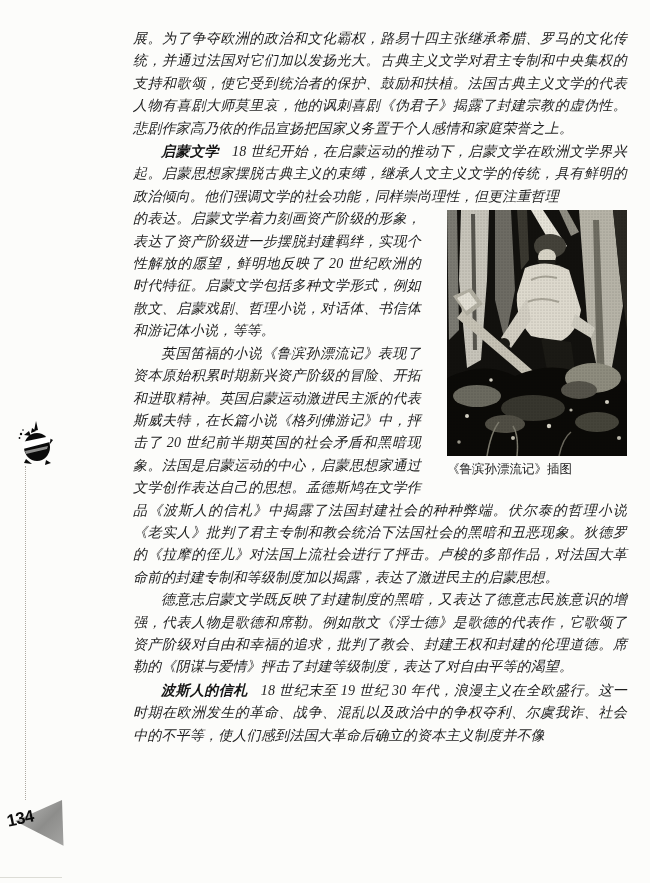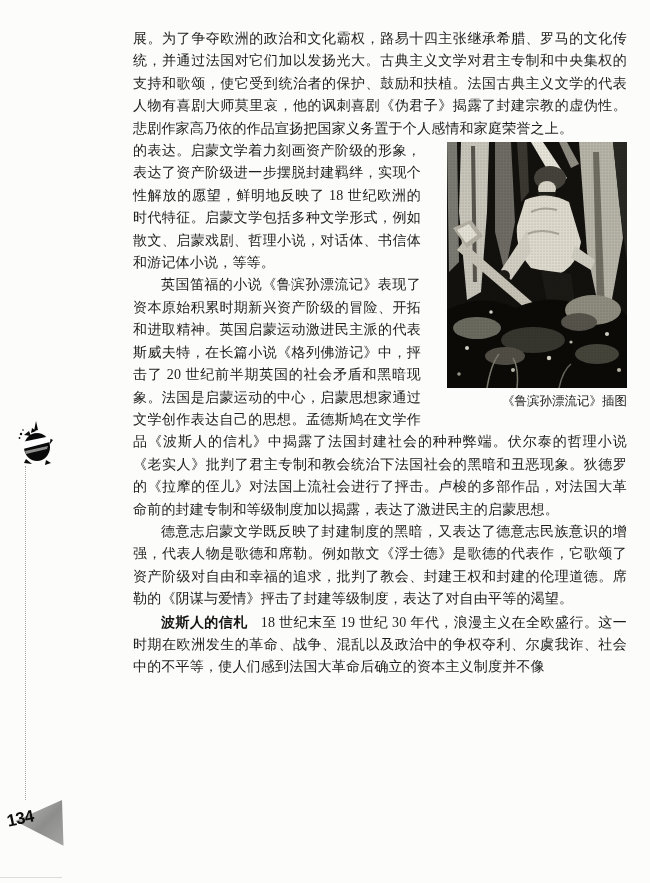--- a/index.html
+++ b/index.html
@@ -59,39 +59,39 @@
   .text-col {
     position: absolute;
     left: 133px; top: 28px;
     width: 494px;
     color: #1d1d1d;
     font-size: 14px;
     line-height: 22.4px;
     letter-spacing: 0.2px;
     text-align: justify;
   }
-  .p { text-align: justify; }
+  .p { text-align: justify; font-style: italic; }
   .ind { text-indent: 2em; }
   .sec-head {
     font-family: "Liberation Sans", "DejaVu Sans", sans-serif;
     font-weight: bold;
     color: #151515;
     margin-right: 13px;
   }
 
   
   .fig {
     float: right;
     width: 180px;
     margin: 2px 0 4px 26px;
   }
   .fig svg { display: block; width: 180px; height: 246px; }
   .fig figcaption {
     margin-top: 5px;
-    text-align: right;
+    text-align: left;
     font-size: 12.5px;
     line-height: 16px;
     letter-spacing: 0;
     color: #1a1a1a;
     text-indent: 0;
   }
 </style>
 </head>
 <body>
 
@@ -121,20 +121,21 @@
     <span class="num">134</span>
   </div>
 
   <div class="scan-artifact"></div>
 
   <div class="text-col">
 
     <p class="p">展。为了争夺欧洲的政治和文化霸权，路易十四主张继承希腊、罗马的文化传统，并通过法国对它们加以发扬光大。古典主义文学对君主专制和中央集权的支持和歌颂，使它受到统治者的保护、鼓励和扶植。法国古典主义文学的代表人物有喜剧大师莫里哀，他的讽刺喜剧《伪君子》揭露了封建宗教的虚伪性。悲剧作家高乃依的作品宣扬把国家义务置于个人感情和家庭荣誉之上。</p>
 
 
+    <p class="p ind"><span class="sec-head">启蒙文学</span><span>18 世纪开始，在启蒙运动的推动下，启蒙文学在欧洲文学界兴起。启蒙思想家摆脱古典主义的束缚，继承人文主义文学的传统，具有鲜明的政治倾向。他们强调文学的社会功能，同样崇尚理性，但更注重哲理</span></p>
 
     <div class="wrap">
 
       <figure class="fig">
         <svg viewBox="0 0 180 246" role="img">
           <defs>
             <pattern id="ht" width="3" height="3" patternUnits="userSpaceOnUse">
               <circle cx="1" cy="1" r="0.55" fill="#000" opacity="0.25"></circle>
             </pattern>
           </defs>
@@ -191,21 +192,21 @@
           <circle cx="12" cy="232" r="1.8" fill="#9c998c"></circle>
           <path d="M40,246 Q44,222 52,212" stroke="#7c7a6d" stroke-width="1.5" fill="none"></path>
           <path d="M70,246 Q72,226 66,216" stroke="#7c7a6d" stroke-width="1.5" fill="none"></path>
           <path d="M112,246 Q116,228 124,222" stroke="#6b695e" stroke-width="1.5" fill="none"></path>
 
           <rect width="180" height="246" fill="url(#ht)"></rect>
         </svg>
         <figcaption>《鲁滨孙漂流记》插图</figcaption>
       </figure>
 
-      <p class="p">的表达。启蒙文学着力刻画资产阶级的形象，表达了资产阶级进一步摆脱封建羁绊，实现个性解放的愿望，鲜明地反映了 18 世纪欧洲的时代特征。启蒙文学包括多种文学形式，例如散文、启蒙戏剧、哲理小说，对话体、书信体和游记体小说，等等。</p>
+      <p class="p">的表达。启蒙文学着力刻画资产阶级的形象，表达了资产阶级进一步摆脱封建羁绊，实现个性解放的愿望，鲜明地反映了 20 世纪欧洲的时代特征。启蒙文学包括多种文学形式，例如散文、启蒙戏剧、哲理小说，对话体、书信体和游记体小说，等等。</p>
 
       <p class="p ind">英国笛福的小说《鲁滨孙漂流记》表现了资本原始积累时期新兴资产阶级的冒险、开拓和进取精神。英国启蒙运动激进民主派的代表斯威夫特，在长篇小说《格列佛游记》中，抨击了 20 世纪前半期英国的社会矛盾和黑暗现象。法国是启蒙运动的中心，启蒙思想家通过文学创作表达自己的思想。孟德斯鸠在文学作品《波斯人的信札》中揭露了法国封建社会的种种弊端。伏尔泰的哲理小说《老实人》批判了君主专制和教会统治下法国社会的黑暗和丑恶现象。狄德罗的《拉摩的侄儿》对法国上流社会进行了抨击。卢梭的多部作品，对法国大革命前的封建专制和等级制度加以揭露，表达了激进民主的启蒙思想。</p>
 
     </div>
 
     <p class="p ind">德意志启蒙文学既反映了封建制度的黑暗，又表达了德意志民族意识的增强，代表人物是歌德和席勒。例如散文《浮士德》是歌德的代表作，它歌颂了资产阶级对自由和幸福的追求，批判了教会、封建王权和封建的伦理道德。席勒的《阴谋与爱情》抨击了封建等级制度，表达了对自由平等的渴望。</p>
 
     <p class="p ind"><span class="sec-head">波斯人的信札</span><span>18 世纪末至 19 世纪 30 年代，浪漫主义在全欧盛行。这一时期在欧洲发生的革命、战争、混乱以及政治中的争权夺利、尔虞我诈、社会中的不平等，使人们感到法国大革命后确立的资本主义制度并不像</span></p>
 
   </div>

